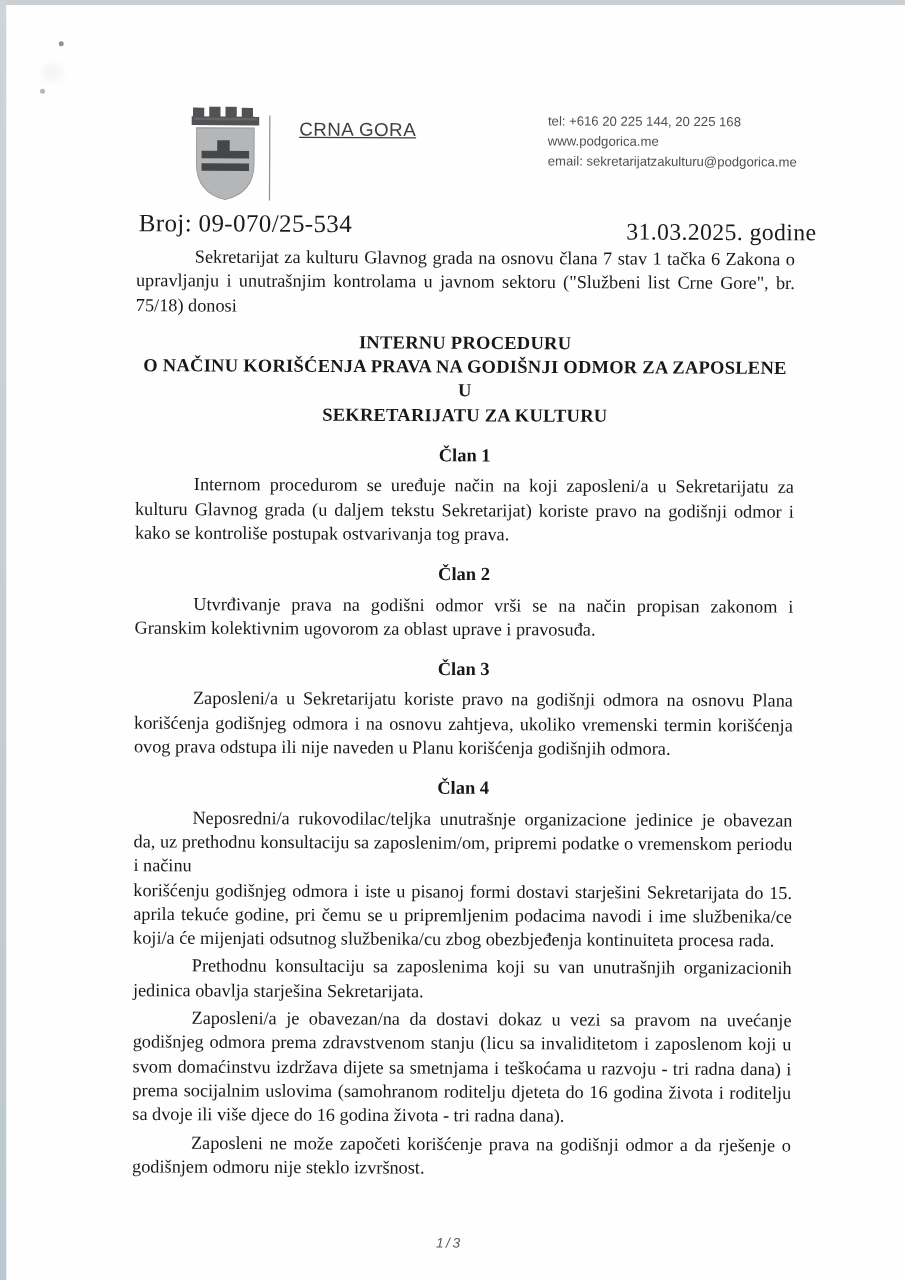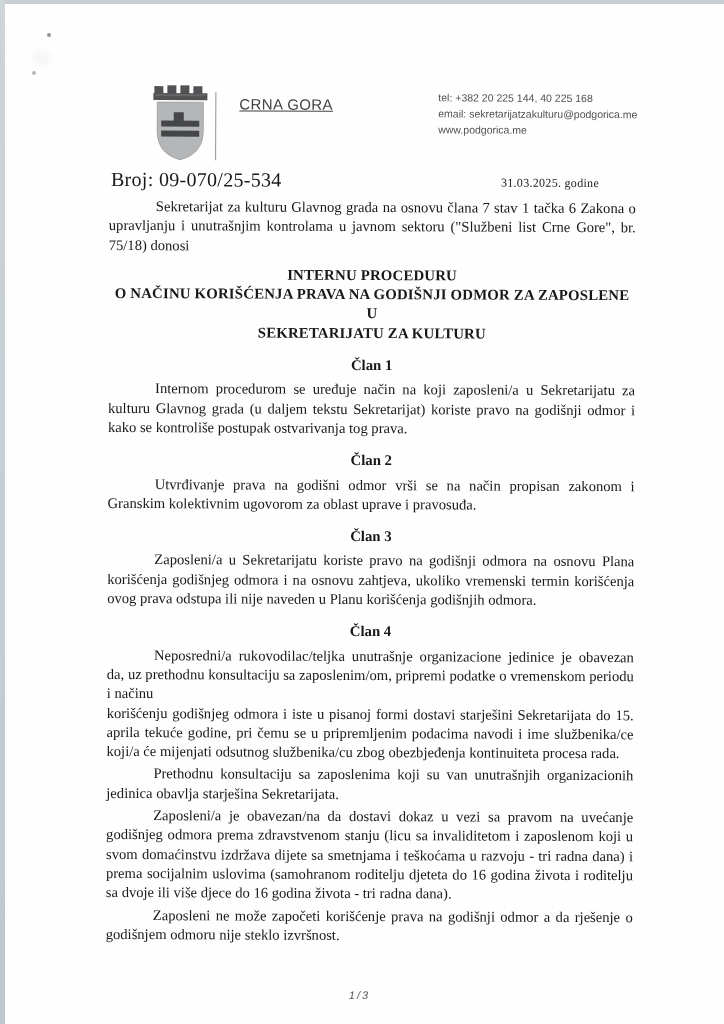--- a/index.html
+++ b/index.html
@@ -51,21 +51,21 @@
     color: #4d5052;
   }
 
   
   .doc-number {
     position: absolute; left: 110px; top: 169px;
     font-size: 20px; color: #1a1a1a; letter-spacing: .3px;
   }
   .doc-date {
     position: absolute; left: 500px; top: 175px;
-    font-size: 12px; color: #1a1a1a; letter-spacing: .3px;
+    font-size: 19px; color: #1a1a1a; letter-spacing: .3px;
   }
 
   
   .body-text {
     position: absolute; left: 108px; top: 198px; width: 527px;
     font-size: 14.6px; line-height: 19.3px;
     color: #181818;
     text-align: justify;
   }
   .para { margin: 0; }
@@ -128,23 +128,23 @@
         </g>
       </svg>
     </div>
     <div class="lh-divider"></div>
 
     <div class="org">
       <div>CRNA GORA</div>
     </div>
 
     <div class="contact">
-      <div>tel: +382 20 225 144, 40 225 168</div>
+      <div>tel: +616 20 225 144, 20 225 168</div>
+      <div>www.podgorica.me</div>
       <div>email: sekretarijatzakulturu@podgorica.me</div>
-      <div>www.podgorica.me</div>
     </div>
 
     <div class="doc-number">Broj: 09-070/25-534</div>
     <div class="doc-date">31.03.2025. godine</div>
 
     <div class="body-text">
 
       <p class="para indent">Sekretarijat za kulturu Glavnog grada na osnovu člana 7 stav 1 tačka 6 Zakona o upravljanju i unutrašnjim kontrolama u javnom sektoru ("Službeni list Crne Gore", br. 75/18) donosi</p>
 
       <div class="doc-title">

